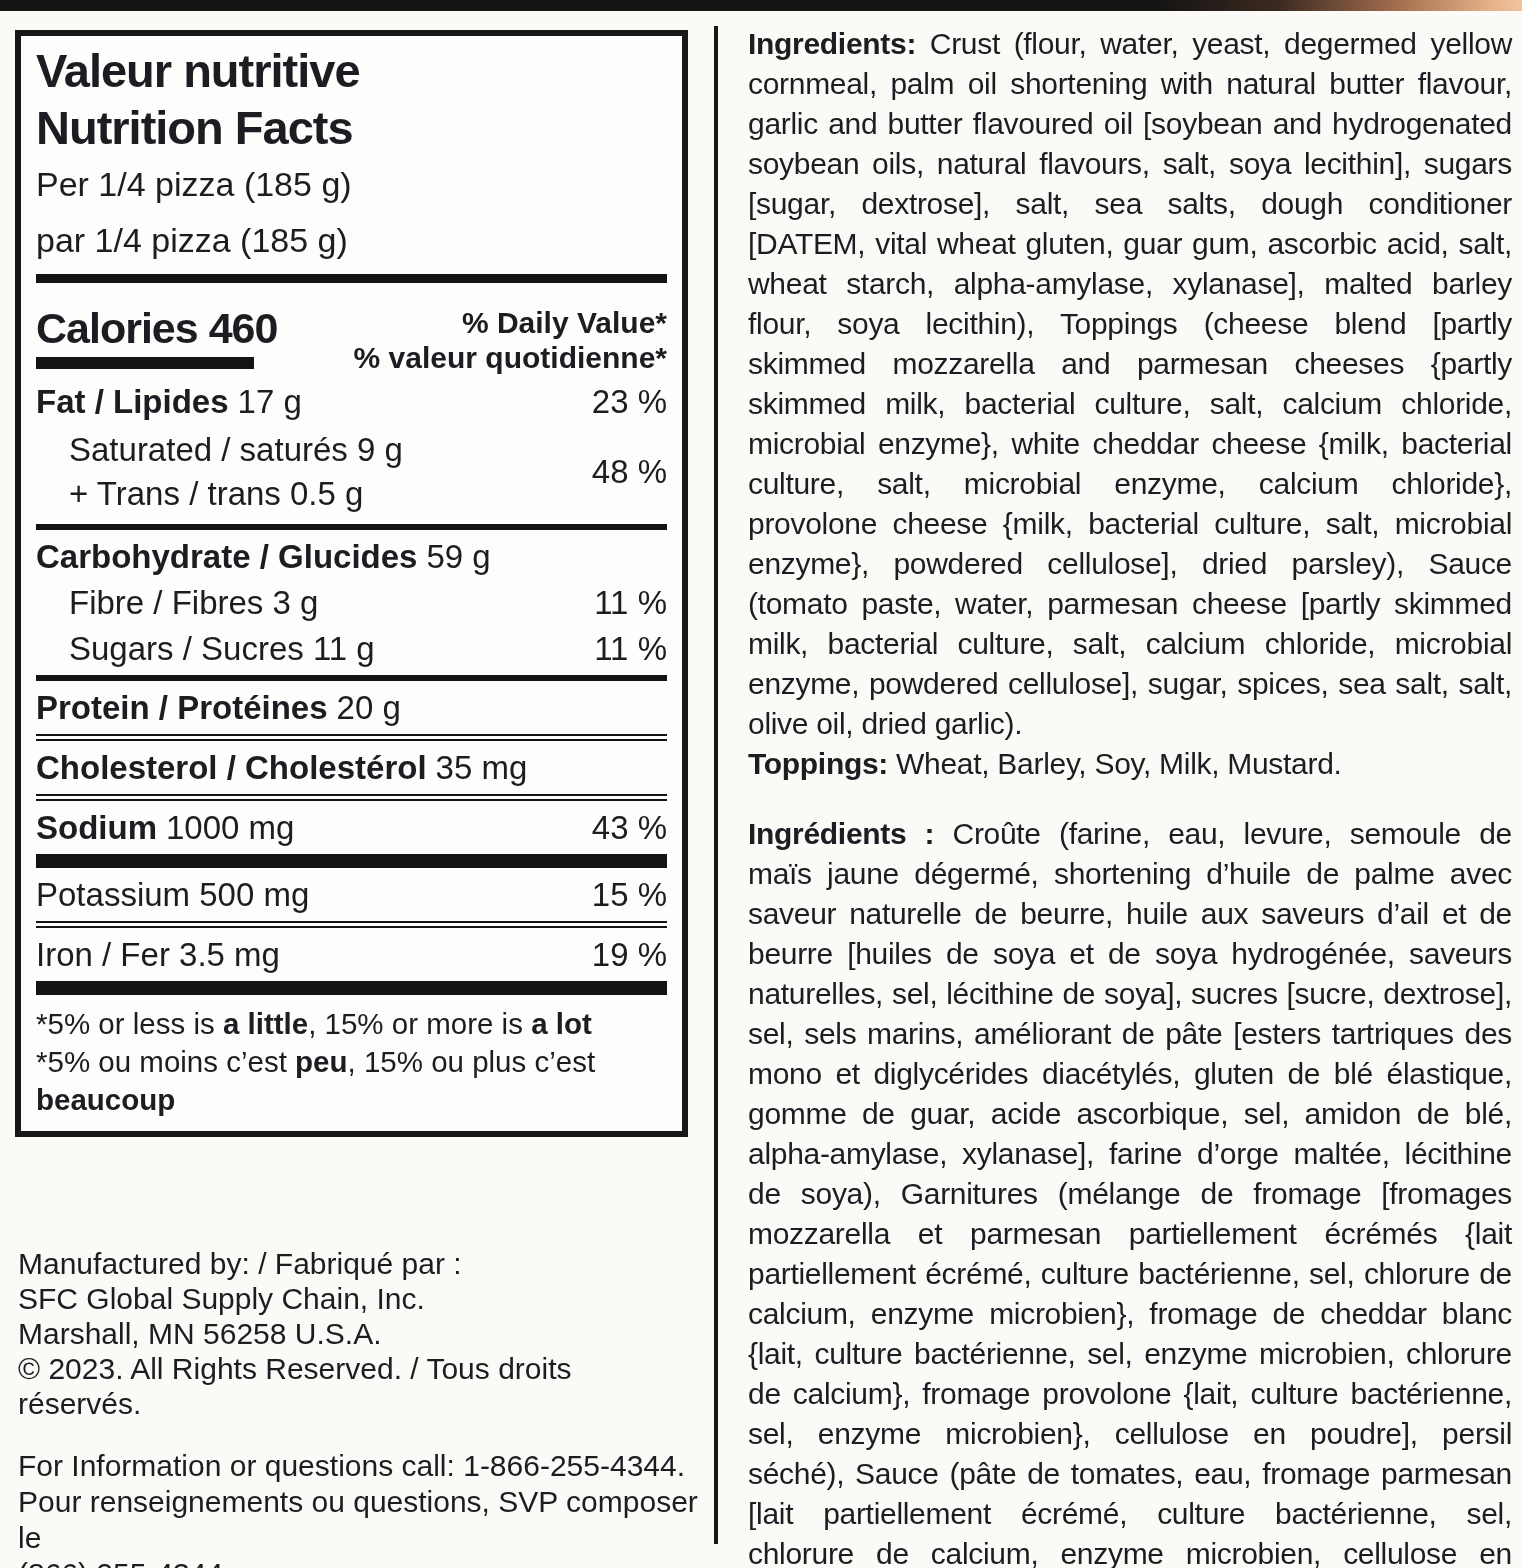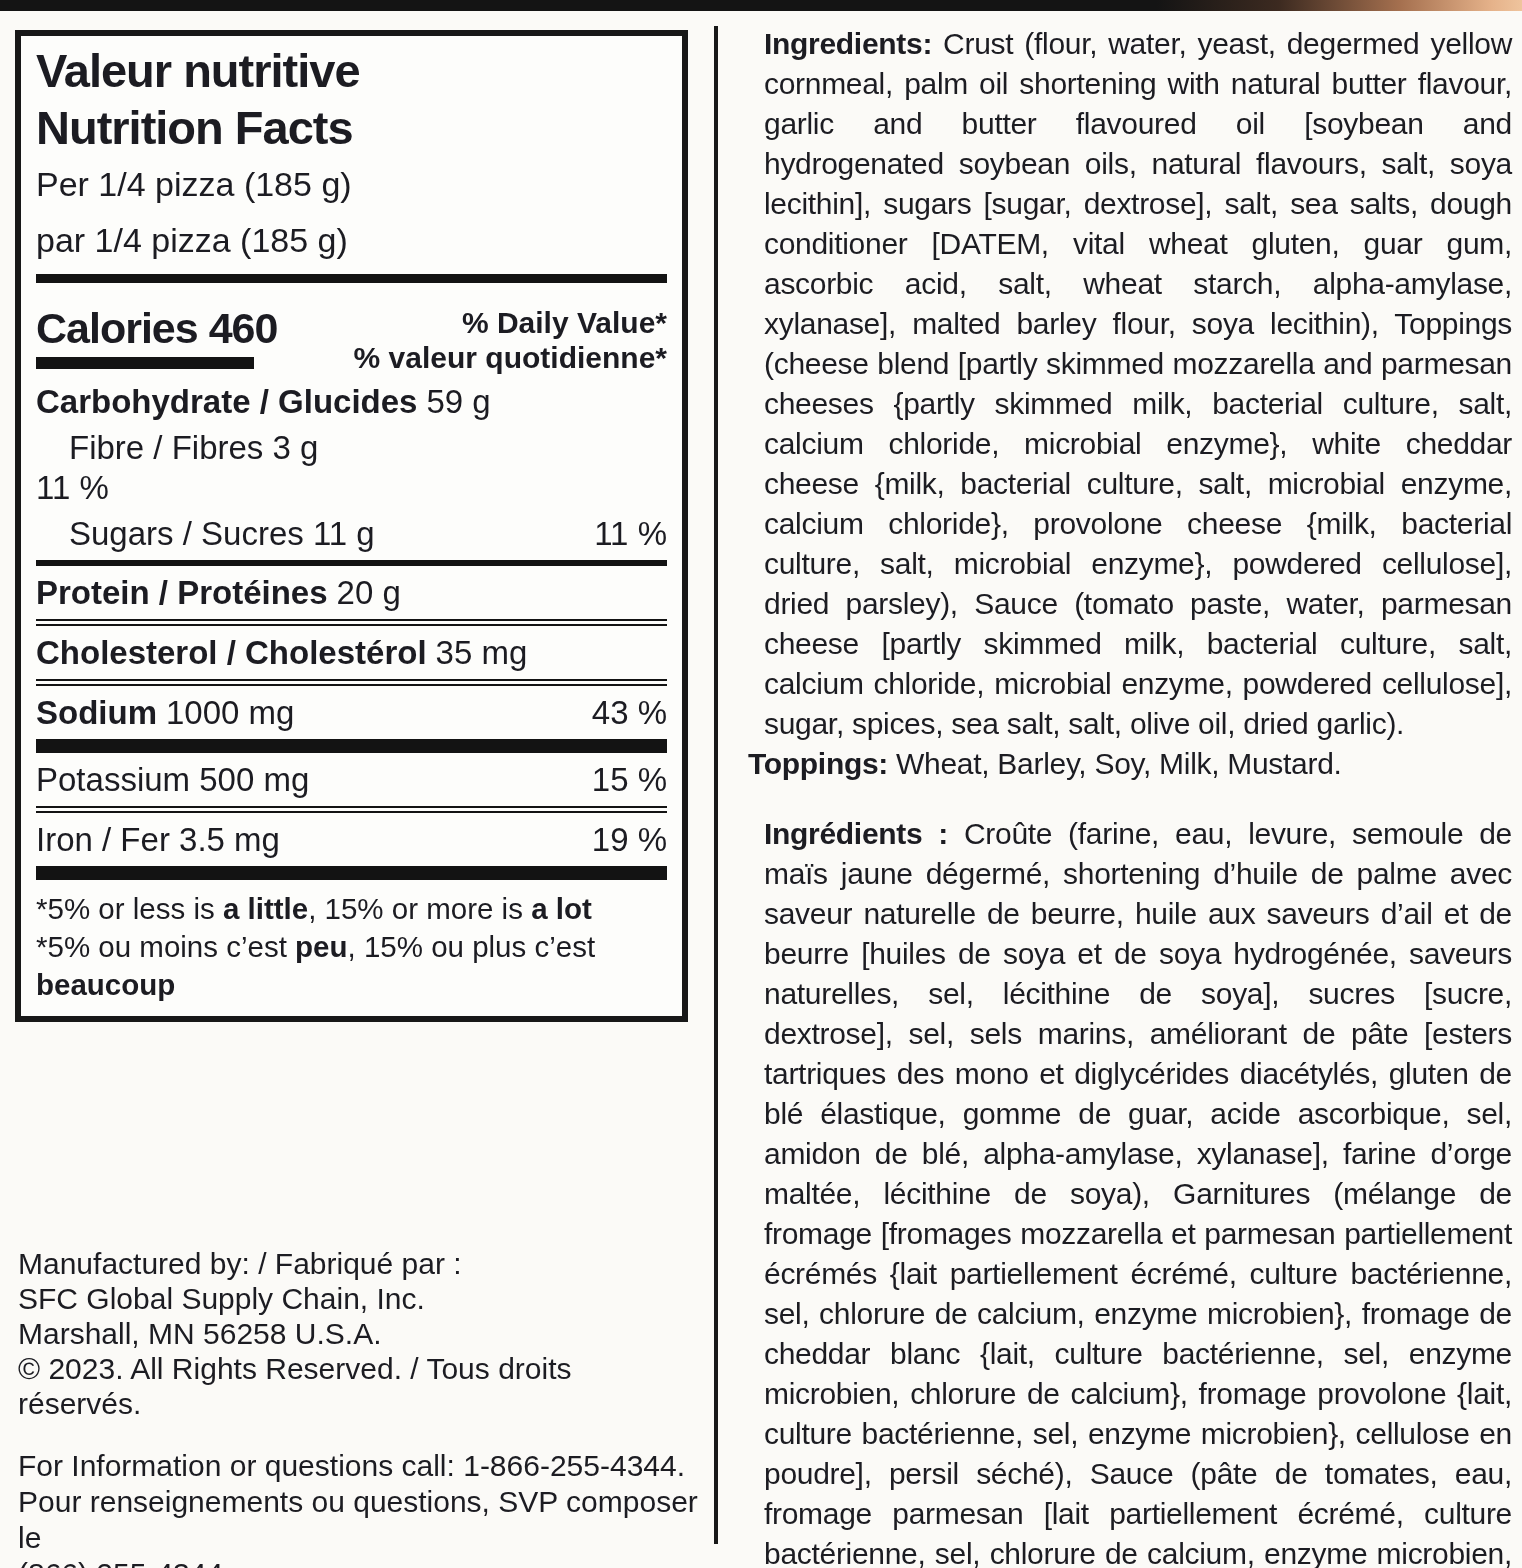--- a/index.html
+++ b/index.html
@@ -42,21 +42,21 @@
   .foot{font-size:29.5px;line-height:38px;padding:10px 0 4px 0;}
   .foot b{font-weight:bold;}
   
   .manu{position:absolute;left:18px;top:1246px;font-size:30px;line-height:35px;width:660px;}
   .contact{position:absolute;left:18px;top:1448px;font-size:30px;line-height:36px;width:680px;}
   
   .vdivider{position:absolute;left:714px;top:26px;width:4px;height:1518px;background:#181818;}
   
   .rightcol{position:absolute;left:748px;top:24px;width:764px;
             font-size:30px;line-height:40px;letter-spacing:-0.3px;}
-  .para{text-align:justify;margin-left:16px;}
+  .para{text-align:justify;}
   .lead{font-weight:bold;}
   .contains-line{margin-top:0px;}
   .fr-block{margin-top:30px;}
 </style>
 </head>
 <body>
 
 <div class="topbar"></div>
 
 <div class="nf-box">
@@ -70,26 +70,39 @@
     <div>
       <div class="cal-label"><span>Calories</span> <span>460</span></div>
       <div class="cal-bar"></div>
     </div>
     <div class="dv-head">
       <div>% Daily Value*</div>
       <div>% valeur quotidienne*</div>
     </div>
   </div>
 
+  <div class="sep-med">
+    <div class="nrow">
+      <span><b>Fat / Lipides</b><span class="amt">17 g</span></span>
+      <span class="pct">23 %</span>
+    </div>
+    <div class="fat-sub">
+      <div class="lines">
+        <div class="ind">Saturated / saturés 9 g</div>
+        <div class="ind">+ Trans / trans 0.5 g</div>
+      </div>
+      <div class="pct" style="font-size:33px;">48 %</div>
+    </div>
+  </div>
 
   <div class="sep-med">
     <div class="nrow">
       <span><b>Carbohydrate / Glucides</b><span class="amt">59 g</span></span>
     </div>
-    <div class="nrow" style="padding-top:0;flex-direction:column;">
+    <div class="nrow" style="padding-top:0;">
       <span class="ind">Fibre / Fibres 3 g</span>
       <span class="pct">11 %</span>
     </div>
     <div class="nrow" style="padding-top:0;">
       <span class="ind">Sugars / Sucres 11 g</span>
       <span class="pct">11 %</span>
     </div>
   </div>
 
   <div class="nrow sep-thin">

